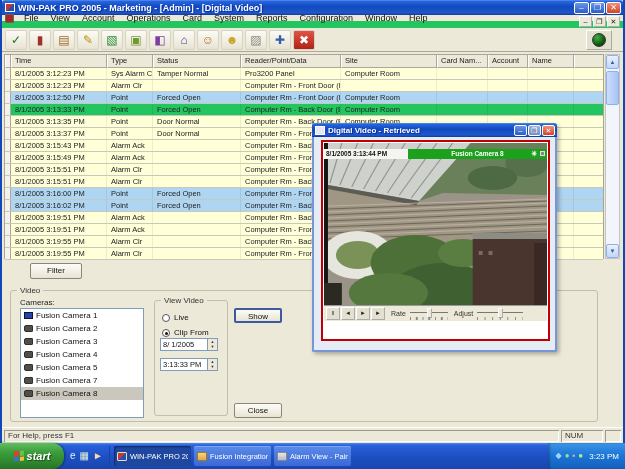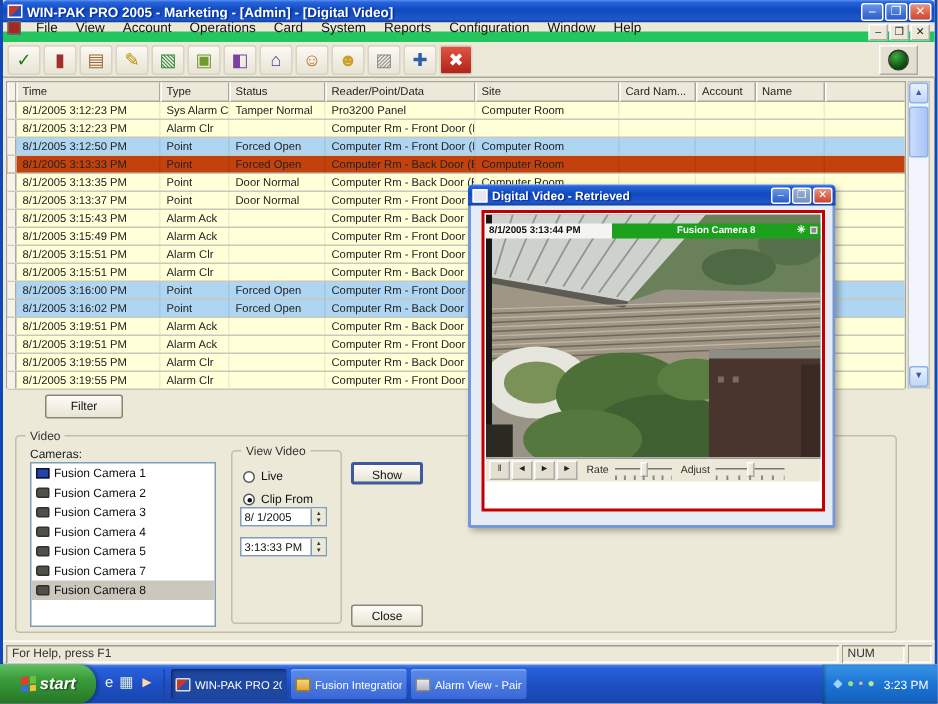--- a/index.html
+++ b/index.html
@@ -29,24 +29,24 @@
   .statuslight { margin-left:auto; margin-right:6px; width:26px; height:20px; border:1px outset #fff; background:#E4E0D0; display:flex; align-items:center; justify-content:center; }
   .statuslight .lamp { width:14px; height:14px; border-radius:50%; background:radial-gradient(circle at 35% 30%,#3FAE3F,#0B4A0B 70%); border:1px solid #333; }
 
   
   .grid { position:absolute; left:2px; top:54px; width:600px; height:205px; border:1px solid #A8A49A; background:#fff; }
   .thead { display:flex; height:13px; }
   .hcell { background:#ECE9D8; border-right:1px solid #ACA899; border-left:1px solid #FFFFFF; border-bottom:1px solid #ACA899; font-size:7.5px; color:#222; padding:1px 0 0 3px; white-space:nowrap; overflow:hidden; }
   .trow { display:flex; height:12px; border-bottom:1px solid #C8C8BC; }
   .trow.cream { background:#FFFFD8; }
   .trow.blue { background:#AED5F2; }
-  .trow.sel { background:#c2410c; }
+  .trow.sel { background:#22c55e; }
   .tc { font-size:7.5px; color:#222; line-height:11px; padding-left:4px; white-space:nowrap; overflow:hidden; border-right:1px solid rgba(0,0,0,0.07); }
   .c0 { width:6px; padding:0; background:#F4F2EA; border-right:1px solid #ACA899; }
-  .c1 { width:96px; } .c2 { width:46px; } .c3 { width:64px; } .c4 { width:100px; }
+  .c1 { width:96px; } .c2 { width:46px; } .c3 { width:88px; } .c4 { width:100px; }
   .c5 { width:96px; } .c6 { width:51px; } .c7 { width:40px; } .c8 { width:46px; }
   .c9 { flex:1; border-right:none; }
 
   
   .vscroll { position:absolute; left:603px; top:54px; width:15px; height:205px; background:#F2F5FB; border:1px solid #C6C3B8; }
   .sbtn { position:absolute; left:0; width:13px; height:14px; background:linear-gradient(180deg,#E9F1FD,#C3D6F8); border:1px solid #8CB0F0; border-radius:2px; color:#3C5A9C; font-size:6px; text-align:center; line-height:12px; }
   .sbtn.up { top:0; } .sbtn.down { bottom:0; }
   .sthumb { position:absolute; left:0; top:16px; width:13px; height:34px; background:linear-gradient(90deg,#CBDDFC,#A8C4F4); border:1px solid #8CB0F0; border-radius:2px; }
 
   

